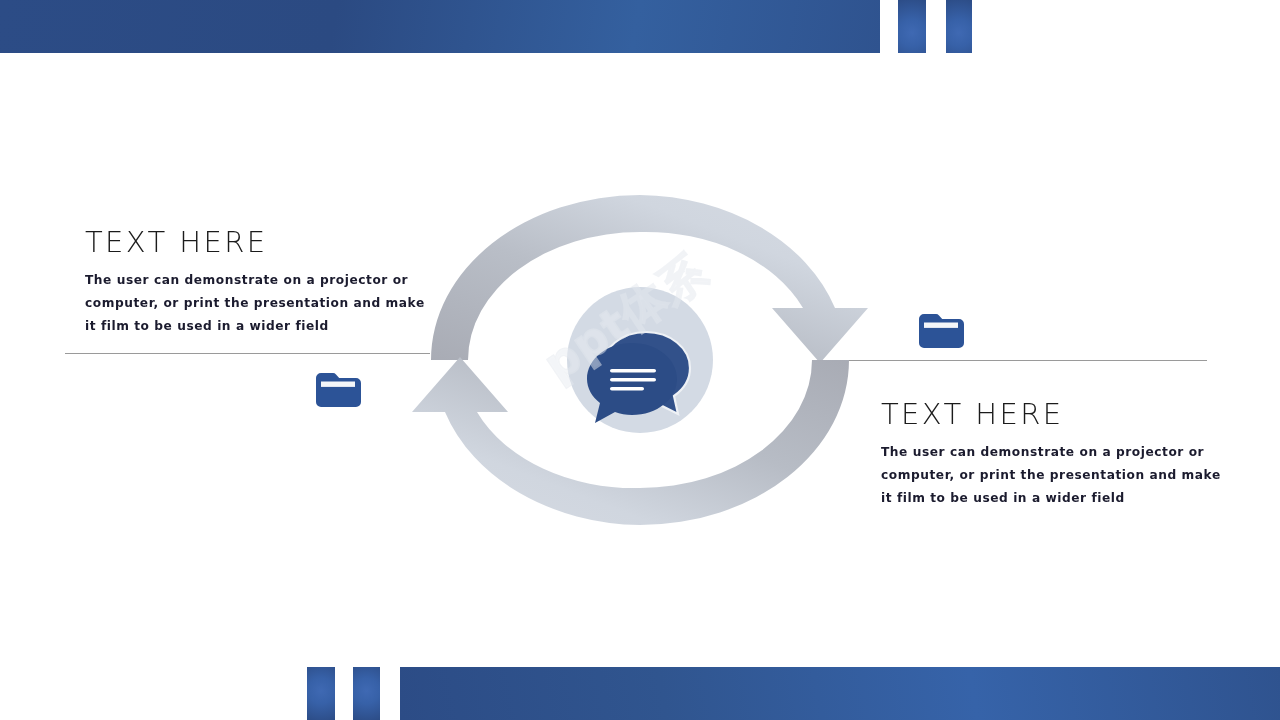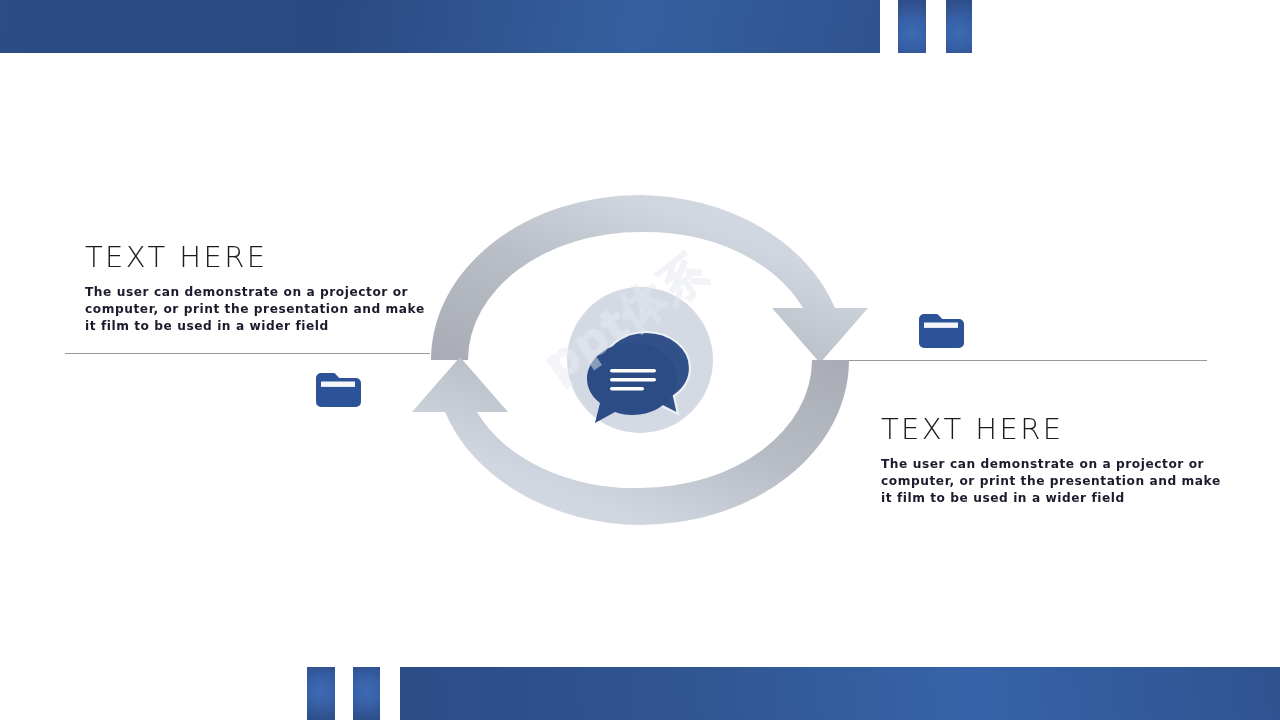--- a/index.html
+++ b/index.html
@@ -99,41 +99,41 @@
     font-size: 46px;
     font-weight: bold;
     letter-spacing: 1px;
     color: transparent;
     -webkit-text-stroke: 1.4px #e4e8ee;
     text-shadow: 0 0 1px #e9edf2;
     white-space: nowrap;
   }
 
   
-  .block { position: absolute; margin-top: 15px; }
+  .block { position: absolute; }
   .block-left  { left: 85px;  top: 224px; width: 345px; }
   .block-right { left: 881px; top: 396px; width: 340px; }
 
   .heading {
     font-family: "DejaVu Sans", sans-serif;
     font-size: 29px;
     font-weight: 300;
     letter-spacing: 2.4px;
     color: #1b1b1b;
     line-height: 1.25;
     margin: 0 0 9px 0;
     white-space: nowrap;
   }
   .body-text {
     font-family: "DejaVu Sans", sans-serif;
     font-size: 12.2px;
     font-weight: bold;
     letter-spacing: 0.55px;
     color: #1b1b2e;
-    line-height: 17px;
+    line-height: 23px;
     margin: 0;
   }
 
   
   .folder {
     position: absolute;
     width: 52px;
     height: 42px;
   }
   .folder-left  { left: 312px; top: 369px; }

